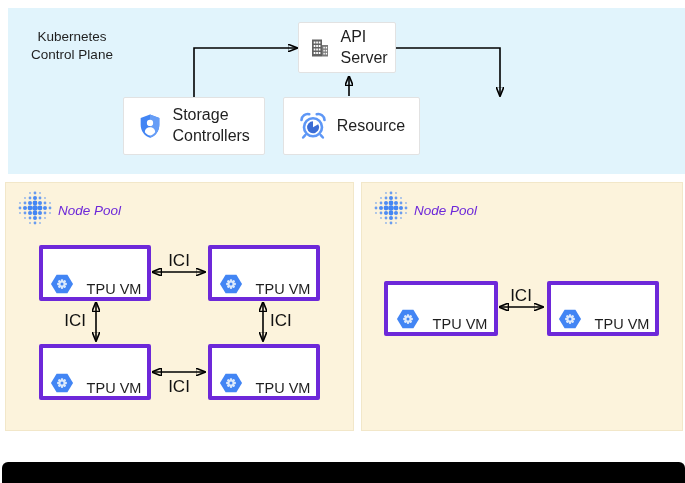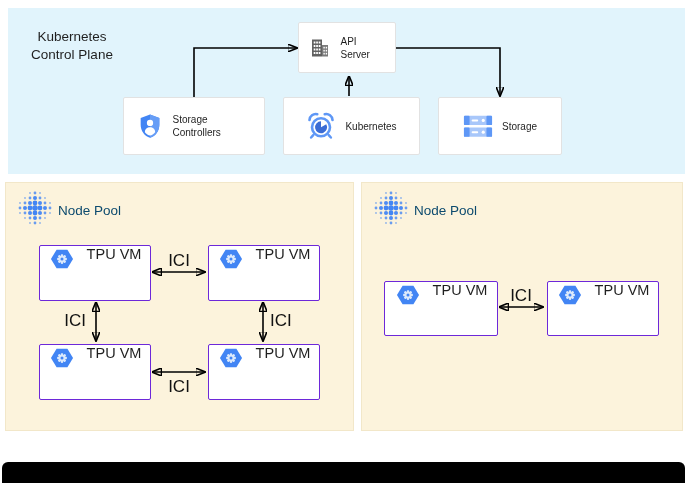--- a/index.html
+++ b/index.html
@@ -9,37 +9,37 @@
   }
   .cp-band { position:absolute; left:8px; top:8px; width:674px; height:166px; background:#e1f4fc;padding-left:8px; }
   .cp-title {
     position:absolute; left:12px; top:20px; width:104px; text-align:center;
     font-size:13.5px; line-height:1.35; color:#1f1f1f;
   }
   .node-box {
     position:absolute; background:#ffffff; border:1px solid #e2e2e2; border-radius:2px;
     display:flex; align-items:center; justify-content:center; gap:9px; box-sizing:border-box;
   }
-  .node-box .lbl { font-size:10px; line-height:1.3; color:#1f1f1f; }
+  .node-box .lbl { font-size:16px; line-height:1.3; color:#1f1f1f; }
   .box-api        { left:298px; top:22px; width:98px;  height:51px; }
   .box-api .lbl   { width:46px; }
   .box-rc         { left:123px; top:97px; width:142px; height:58px; }
   .box-rc .lbl    { width:80px; }
   .box-sched      { left:283px; top:97px; width:137px; height:58px; }
   .box-storage    { left:438px; top:97px; width:124px; height:58px; }
 
   .pool-panel { position:absolute; top:182px; height:249px; background:#fcf3dc; border:1px solid #f2e7c9; box-sizing:border-box; }
   .pool-left  { left:5px;   width:349px; }
   .pool-right { left:361px; width:322px; }
   .pool-head-icon { position:absolute; left:12px; top:8px; }
-  .pool-head-label { position:absolute; left:52px; top:20px; font-size:13.5px; color:#0c4a6e; }
+  .pool-head-label { position:absolute; left:52px; top:20px; font-size:13.5px; color:#6d28d9;font-style:italic; }
 
   .vm-box {
-    position:absolute; background:#ffffff; border:1px solid #6d28d9; border-radius:2px;
-    display:flex; align-items:flex-start; justify-content:center; gap:12px; box-sizing:border-box;
+    position:absolute; background:#ffffff; border:4px solid #6d28d9; border-radius:2px;
+    display:flex; align-items:flex-end; justify-content:center; gap:12px; box-sizing:border-box;
   }
   .vm-box .lbl { font-size:14.5px; color:#1f1f1f; }
   .vm-tl { left:33px;  top:62px;  width:112px; height:56px; }
   .vm-tr { left:202px; top:62px;  width:112px; height:56px; }
   .vm-bl { left:33px;  top:161px; width:112px; height:56px; }
   .vm-br { left:202px; top:161px; width:112px; height:56px; }
   .vm-rl { left:22px;  top:98px;  width:114px; height:55px; }
   .vm-rr { left:185px; top:98px;  width:112px; height:55px; }
 
   .arrow-layer { position:absolute; left:0; top:0; width:685px; height:483px; pointer-events:none; }
@@ -247,27 +247,21 @@
   <div class="node-box box-rc">
     <svg width="28" height="28">
         <use href="#sym-shield"></use>
       </svg>
     <span class="lbl">Storage Controllers</span>
   </div>
   <div class="node-box box-sched">
     <svg width="30" height="30">
         <use href="#sym-clock"></use>
       </svg>
-    <span class="lbl">Kubernetes</span>
-  </div>
-  <div class="node-box box-storage">
-    <svg width="30" height="25">
-        <use href="#sym-storage"></use>
-      </svg>
-    <span class="lbl">Storage</span>
+    <span class="lbl">Resource</span>
   </div>
 
   <svg class="arrow-layer">
     <defs>
       <marker id="ah" viewBox="0 0 10 8" refX="8.5" refY="4" markerWidth="10" markerHeight="8" markerUnits="userSpaceOnUse" orient="auto-start-reverse">
         <path d="M0,0 L10,4 L0,8 Z" fill="#000" stroke="none"></path>
       </marker>
     </defs>
     <path d="M194,97 L194,48 L296,48" marker-end="url(#ah)"></path>
     <path d="M349,96 L349,77" marker-end="url(#ah)"></path>

